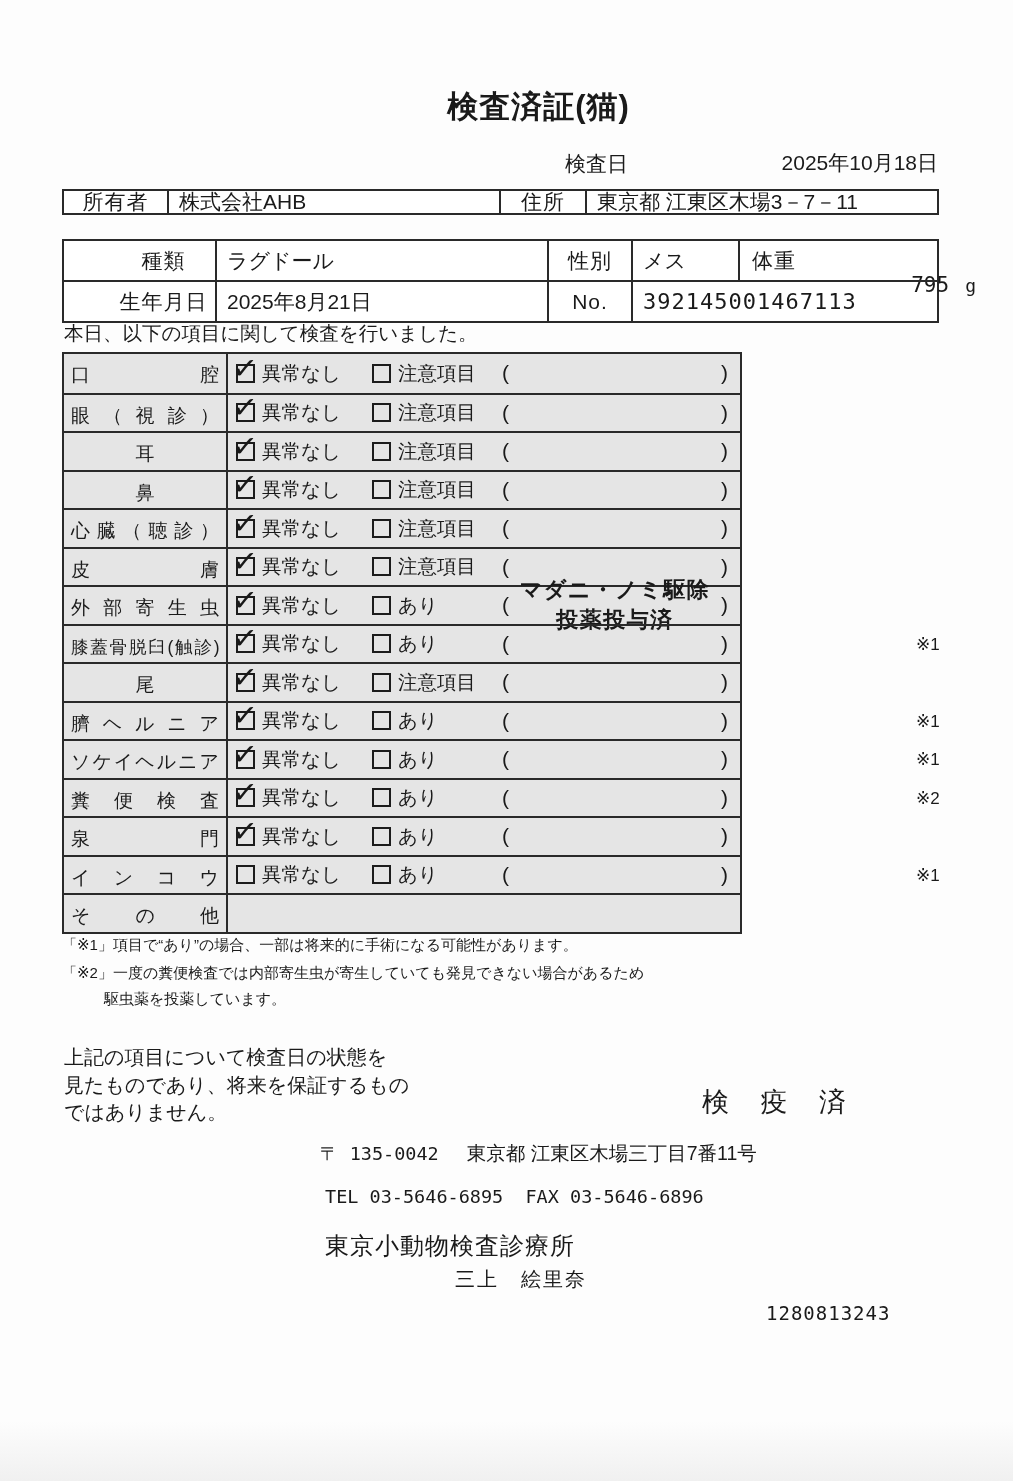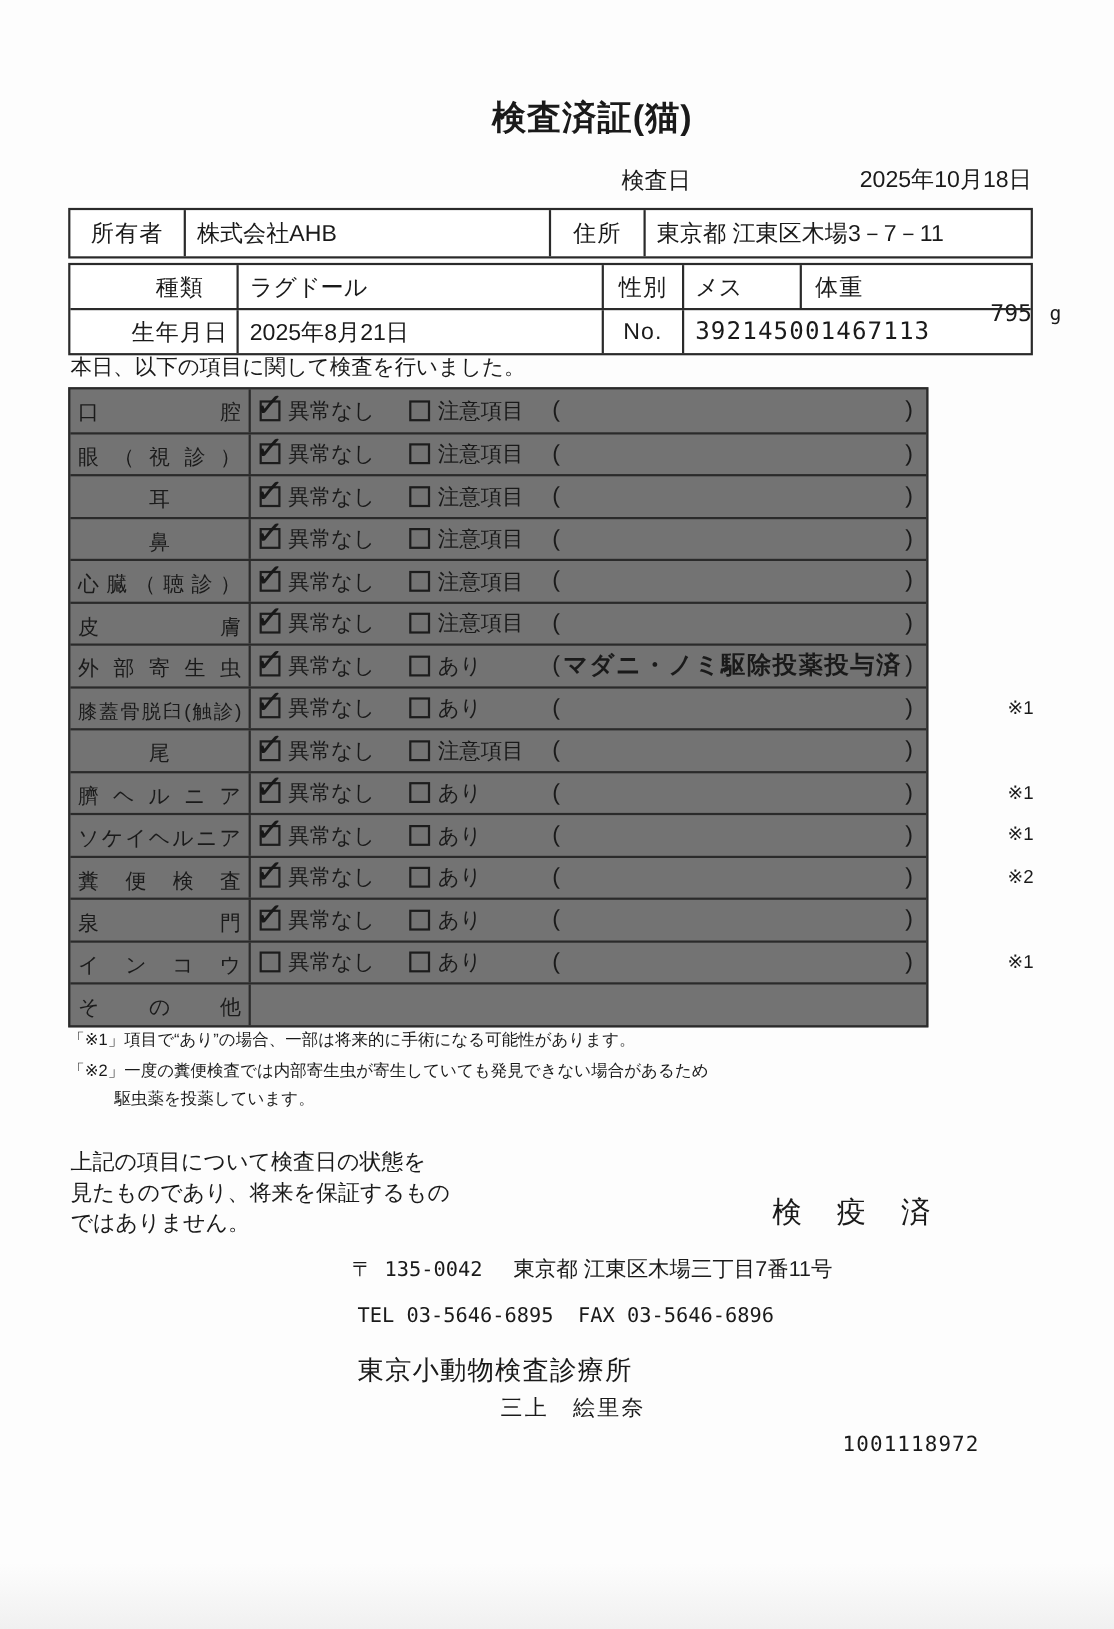--- a/index.html
+++ b/index.html
@@ -16,36 +16,36 @@
   .title{top:86px;left:0;width:100%;text-align:center;font-size:31px;font-weight:600;letter-spacing:1px;padding-left:32px;}
   .insp-label{top:150px;left:565px;font-size:21px;}
   .insp-value{top:149px;left:770px;width:168px;text-align:right;font-size:21px;}
 
   
   .htable{display:flex;border:2px solid #2a2a2a;background:#fff;box-sizing:border-box;}
   .hcell{box-sizing:border-box;border-left:2px solid #2a2a2a;display:flex;align-items:center;font-size:21px;}
   .hcell:first-child{border-left:none;}
   .hcell.lab{justify-content:center;letter-spacing:1px;}
   .hcell.val{padding-left:10px;}
-  .owner-table{top:189px;left:62px;width:877px;height:46px;}
+  .owner-table{top:189px;left:62px;width:877px;height:26px;}
   .animal-table{top:239px;left:62px;width:877px;flex-direction:column;}
   .hrow{display:flex;height:39px;padding-left:48px;}
   .hrow+.hrow{border-top:2px solid #2a2a2a;}
   .w103{width:103px;flex:none;} .w332{width:332px;flex:none;} .w86{width:86px;flex:none;}
-  .w356{width:356px;flex:none;} .w83{width:73px;flex:none;} .w107{width:107px;flex:none;}
+  .w356{width:356px;flex:none;} .w83{width:84px;flex:none;} .w107{width:107px;flex:none;}
   .w70{width:70px;flex:none;} .w182{width:182px;flex:none;} .w359{width:359px;flex:none;}
   .weight-cell{justify-content:flex-end;padding-right:14px;margin-top:44px;}
   .weight-unit{font-size:18px;margin-left:16px;}
   .mono{font-family:"DejaVu Sans Mono","Liberation Mono",monospace;}
   .no-val{font-size:22px;letter-spacing:1px;}
 
   .intro{top:320px;left:64px;font-size:19.5px;}
 
   
-  .exam-table{top:352px;left:62px;width:782px;border:2px solid #2a2a2a;background:#737373;box-sizing:border-box;}
+  .exam-table{top:352px;left:62px;width:680px;border:2px solid #2a2a2a;background:#e5e5e5;box-sizing:border-box;}
   .exam-row{display:flex;height:38.5px;position:relative;box-sizing:border-box;}
   .exam-row+.exam-row{border-top:2px solid #2a2a2a;}
   .exam-label{width:164px;flex:none;box-sizing:border-box;border-right:2px solid #2a2a2a;
     padding:8px 7px 0 7px;font-size:19px;text-align:justify;text-align-last:justify;}
   .exam-label.single{text-align:center;text-align-last:center;}
   .exam-label.tight{font-size:17.5px;letter-spacing:-0.5px;padding-top:9px;}
   .exam-content{flex:1;display:flex;align-items:center;padding-left:8px;}
   .cbg{display:flex;align-items:center;flex:none;}
   .cbg1{width:136px;} .cbg2{width:130px;}
   .cbox{position:relative;width:15px;height:15px;border:2px solid #1c1c1c;margin-right:7px;flex:none;}
@@ -414,15 +414,15 @@
   <div class="abs stamp">検 疫 済</div>
 
   <div class="abs postal">
     <span class="mono">〒 135-0042</span>
     <span>東京都 江東区木場三丁目7番11号</span>
   </div>
 
   <div class="abs telfax mono">TEL 03-5646-6895  FAX 03-5646-6896</div>
   <div class="abs clinic">東京小動物検査診療所</div>
   <div class="abs vet">三上　絵里奈</div>
-  <div class="abs serial mono">1001118972</div>
+  <div class="abs serial mono">1280813243</div>
 
 </div>
 
 </body></html>

